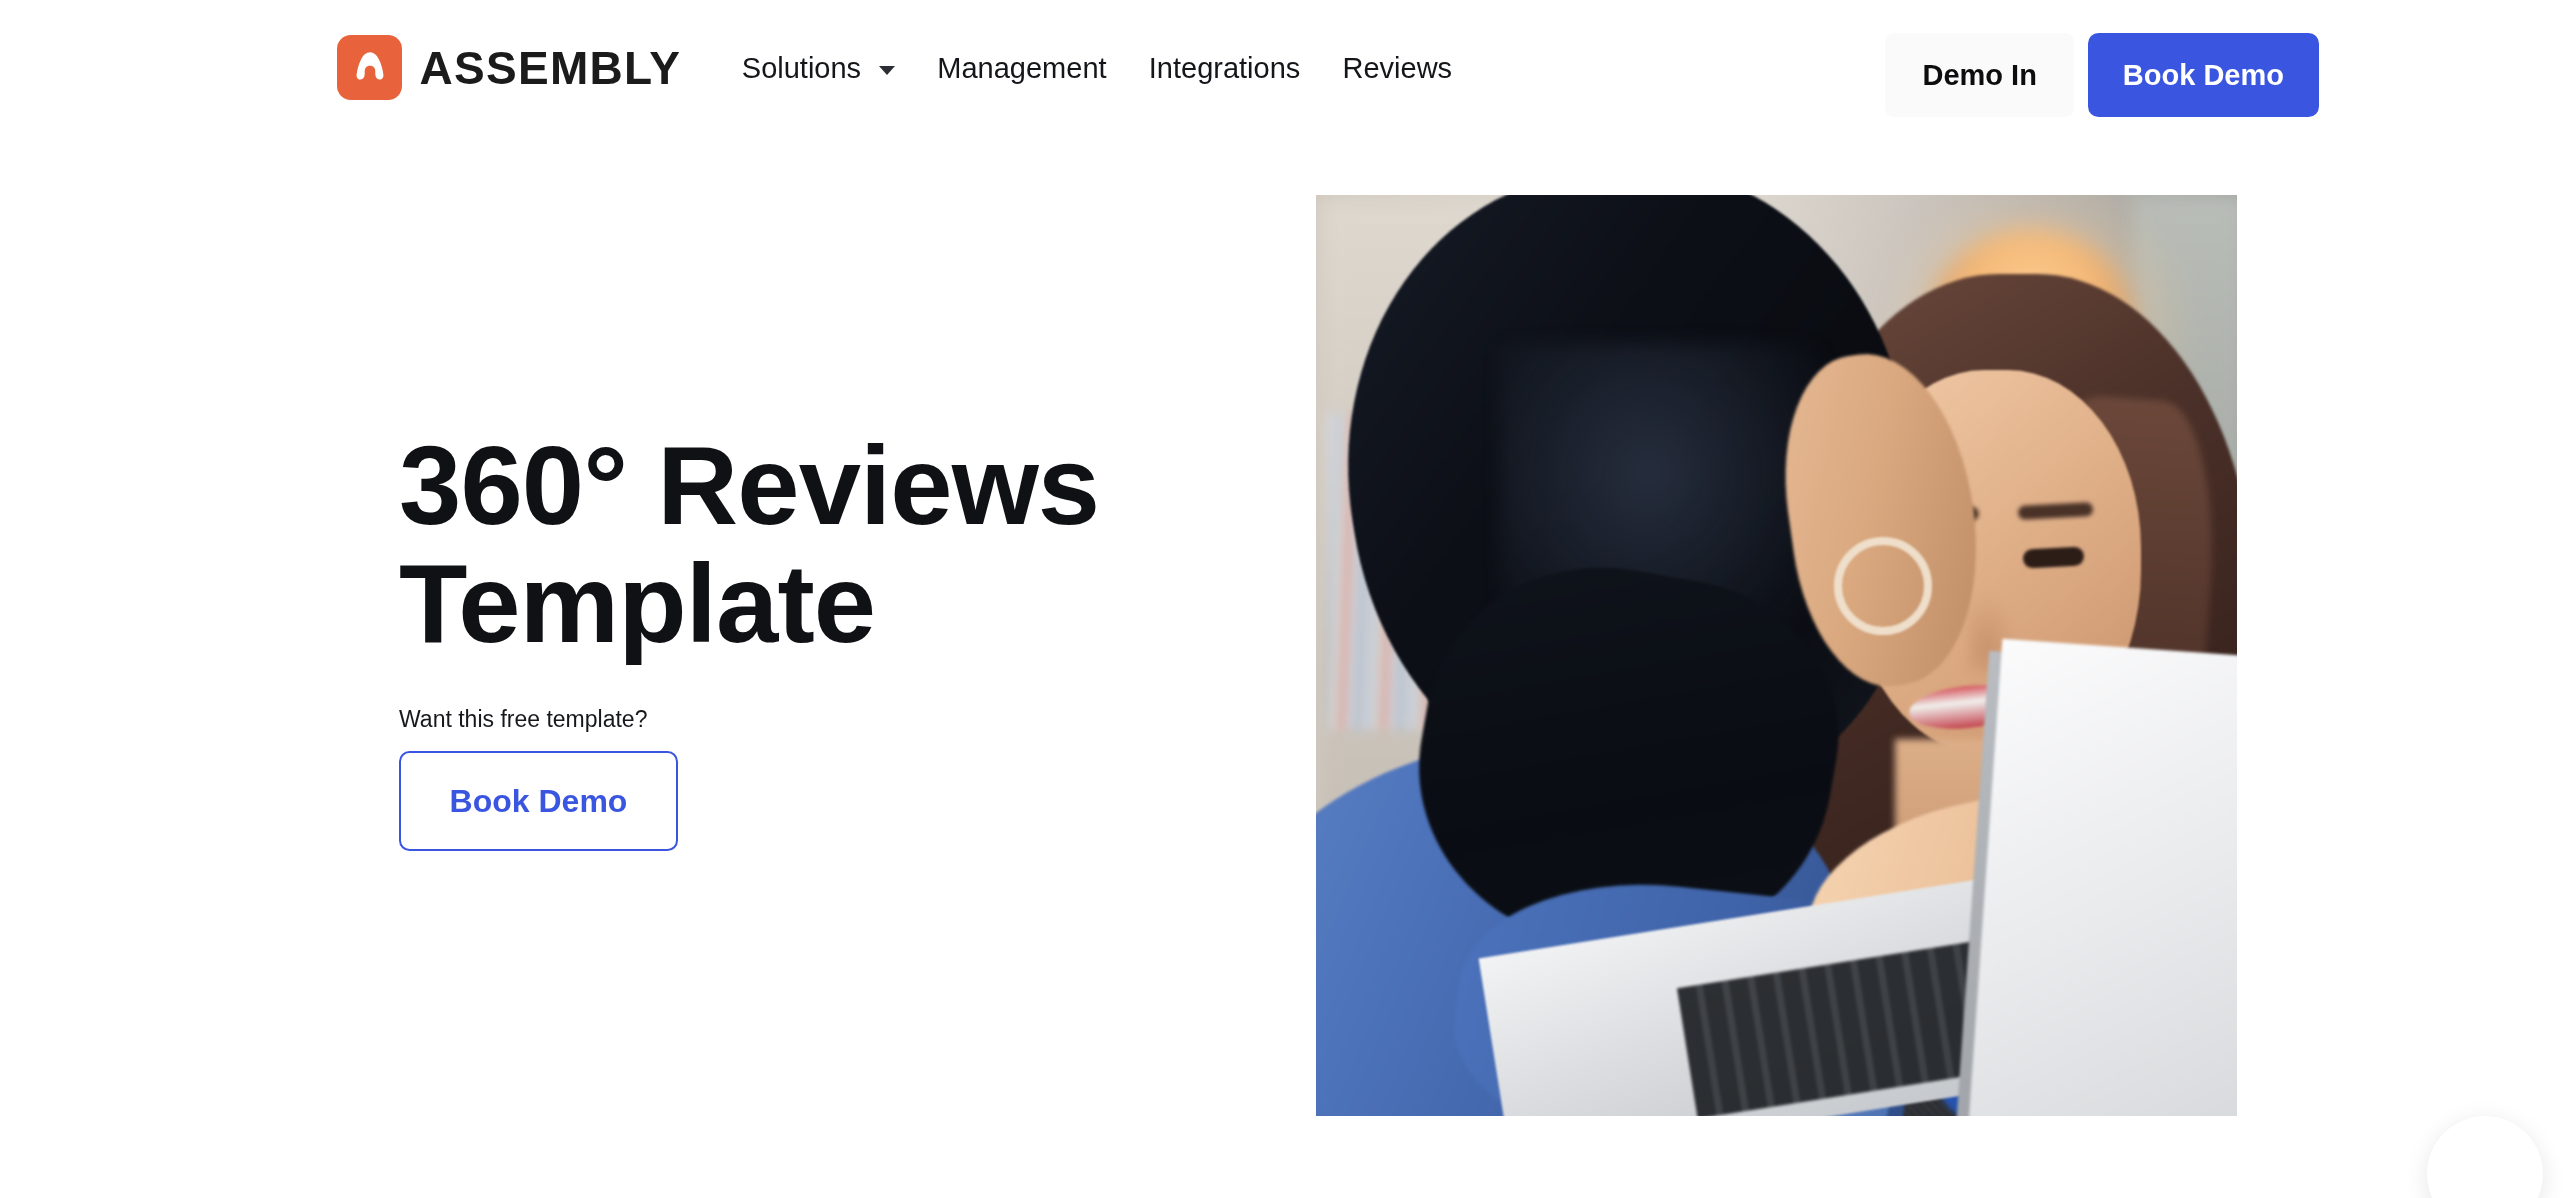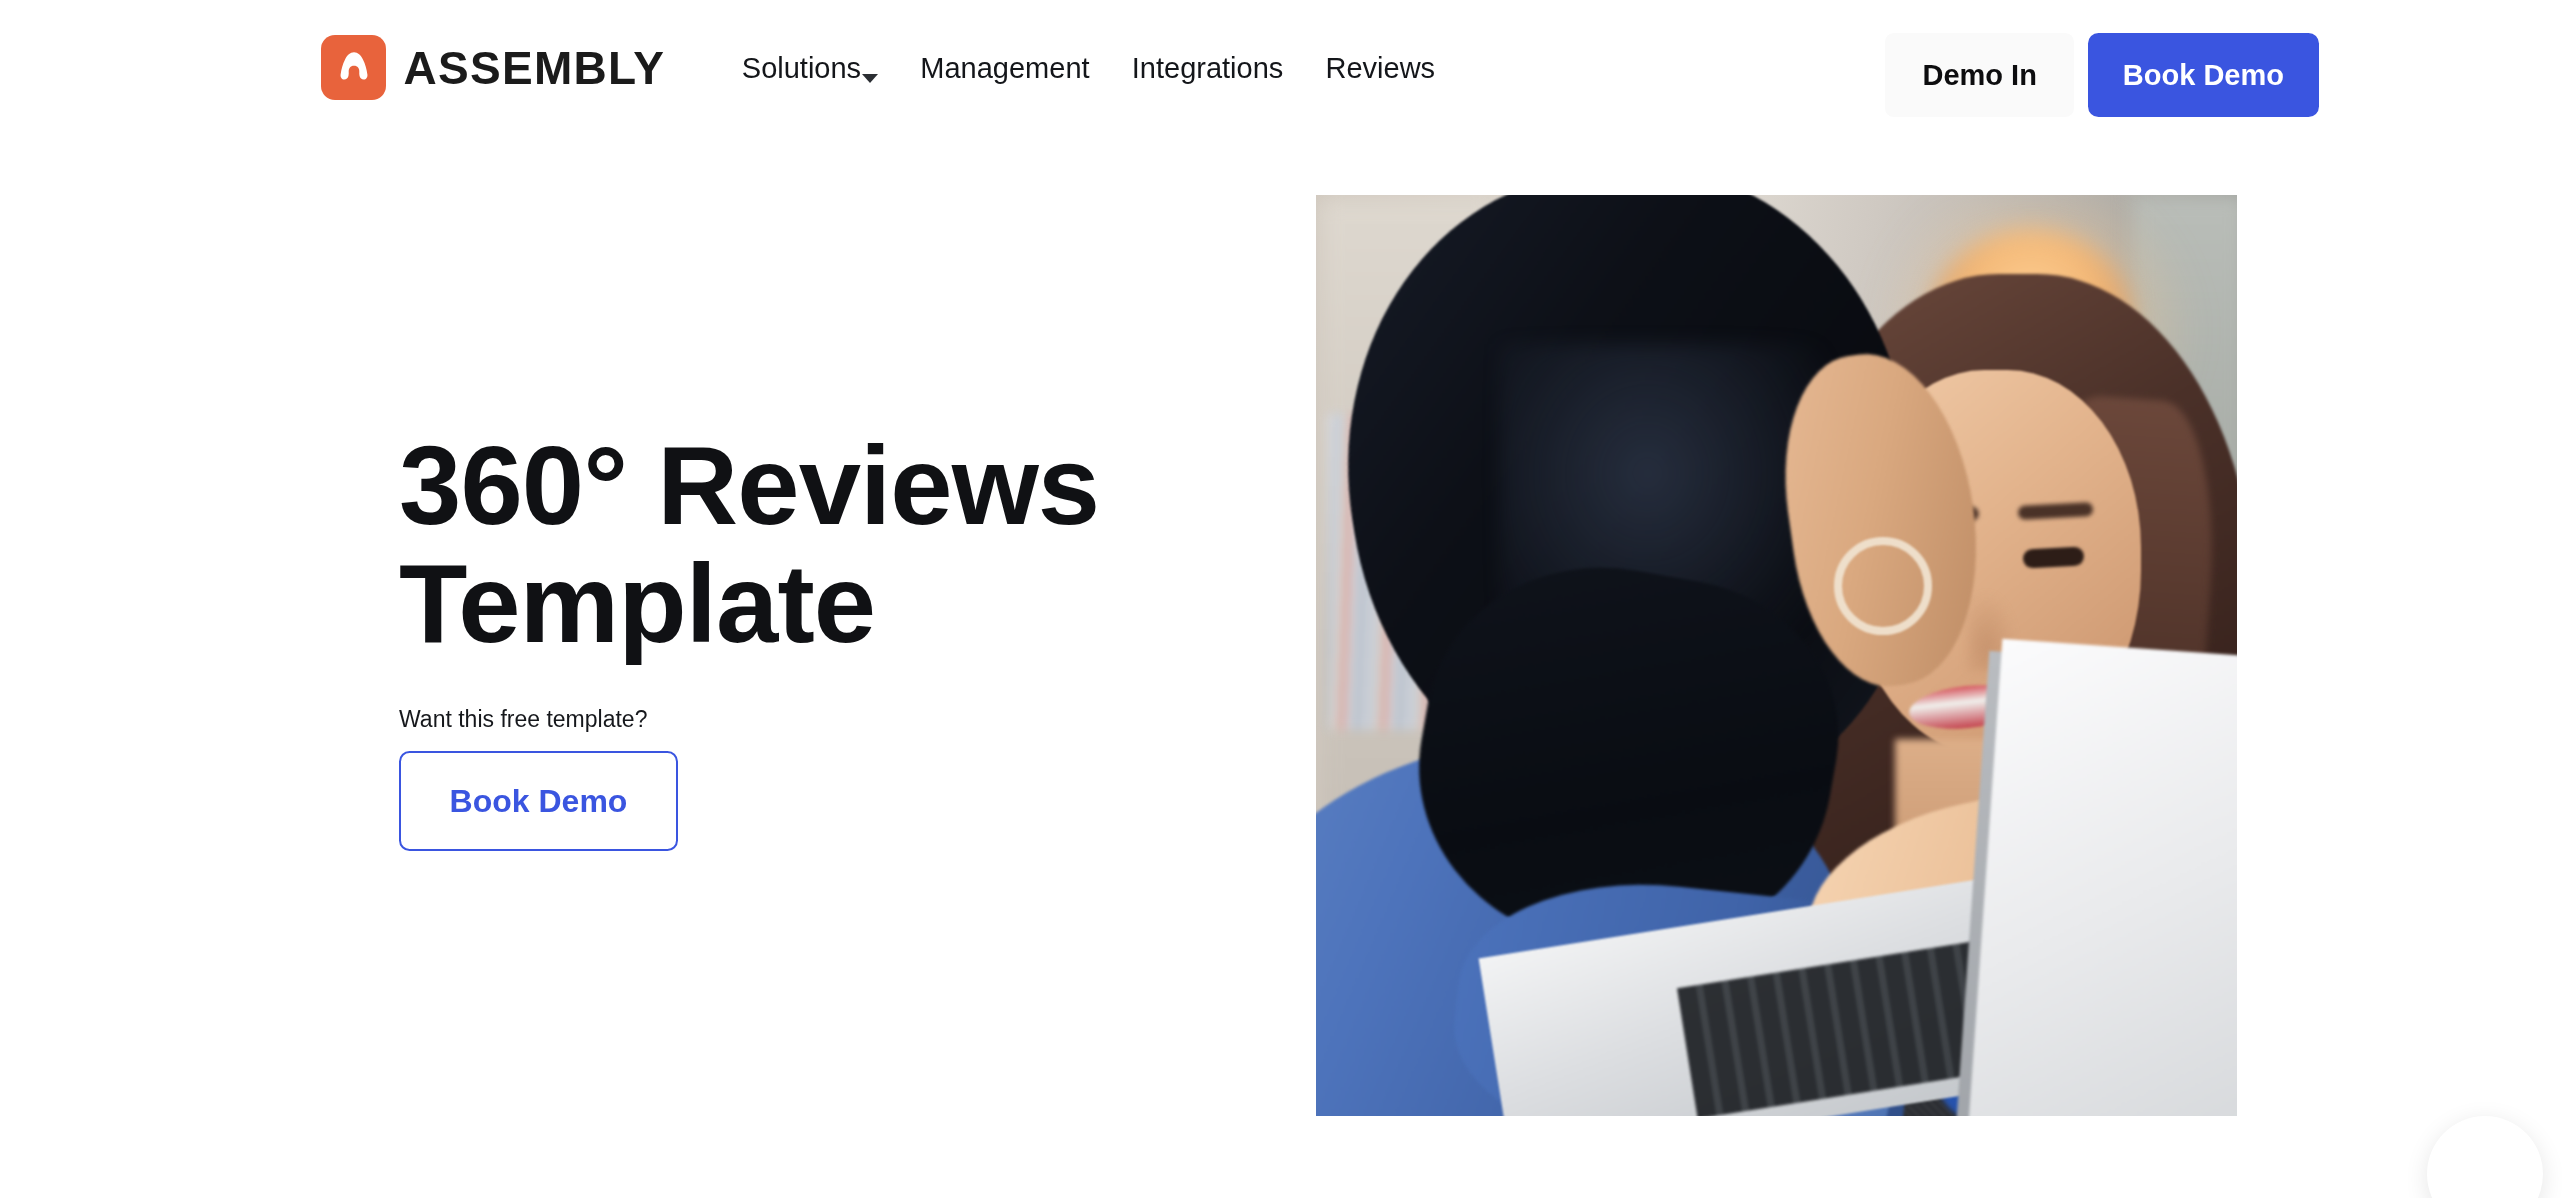--- a/index.html
+++ b/index.html
@@ -18,21 +18,21 @@
     top: 0; left: 0;
     width: 2576px;
     height: 136px;
     background: #ffffff;
     display: flex;
     align-items: center;
   }
 
   .brand {
     position: absolute;
-    left: 321px;
+    left: 337px;
     top: 35px;
     display: flex;
     align-items: center;
     gap: 17.5px;
     text-decoration: none;
   }
   .brand-mark {
     width: 65px; height: 65px;
     border-radius: 14px;
     background: #e8633c;
@@ -54,22 +54,22 @@
   .main-nav {
     position: absolute;
     left: 733px;
     top: 49px;
     display: flex;
     align-items: center;
     gap: 24.6px;
   }
   .nav-item {
     display: flex;
-    align-items: flex-end;
-    gap: 1px;
+    align-items: center;
+    gap: 18px;
     font-size: 29px;
     color: #14161a;
     text-decoration: none;
     line-height: 1;
     padding: 5.3px 8.8px;
     white-space: nowrap;
   }
   .caret {
     width: 0; height: 0;
     border-left: 8px solid transparent;

